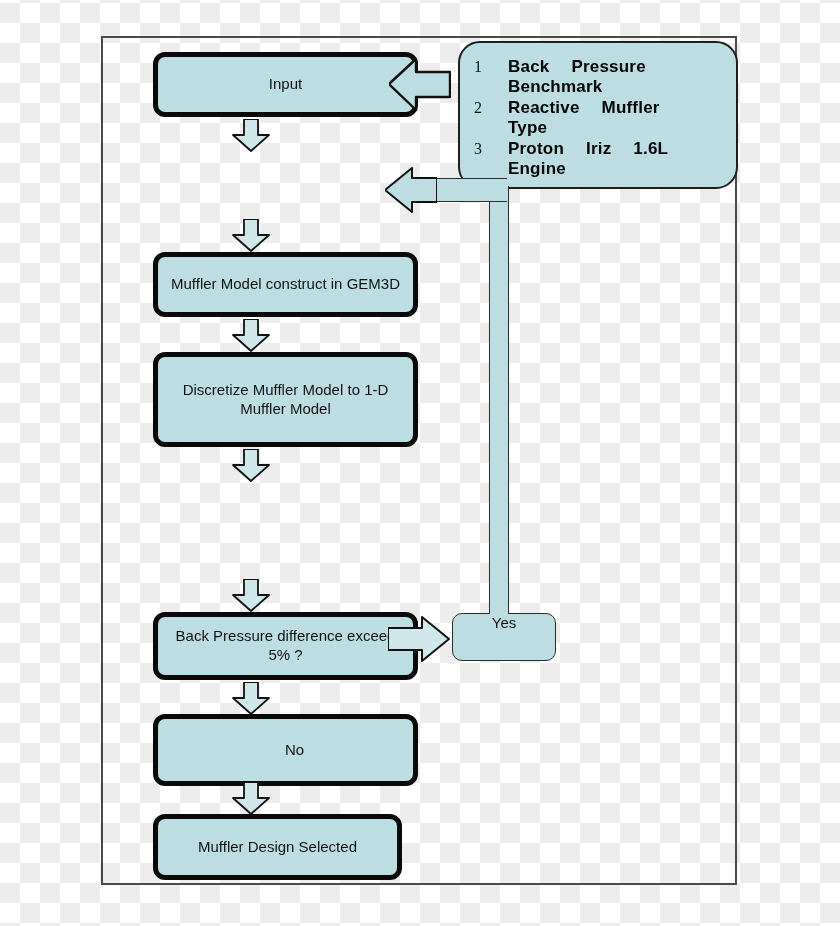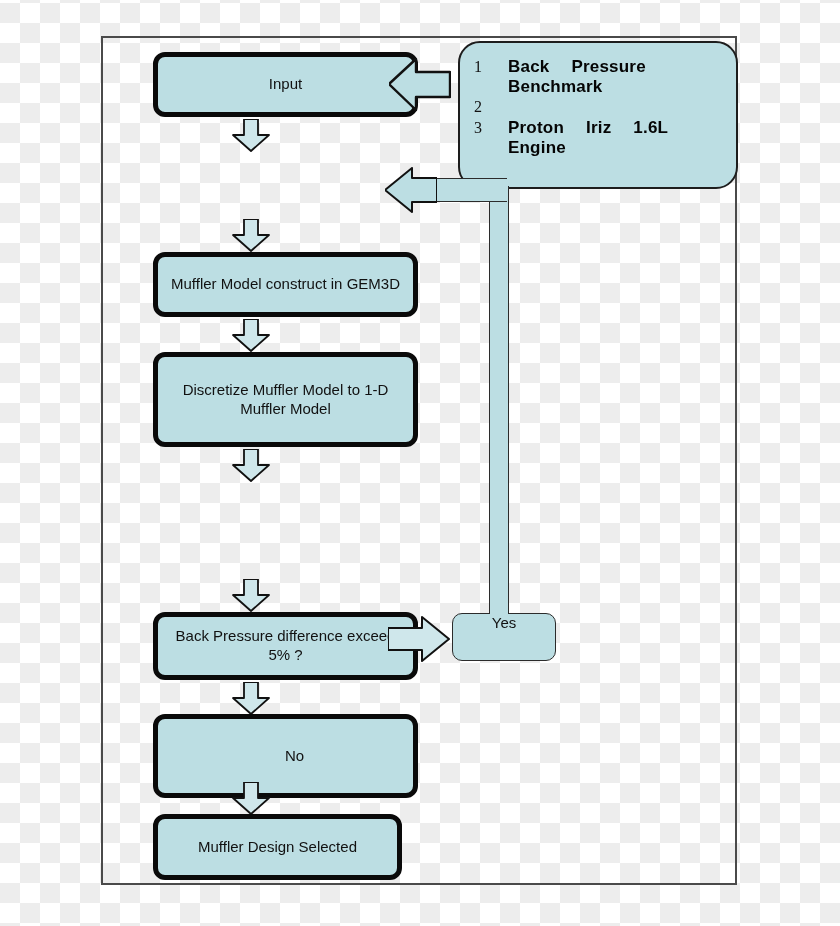--- a/index.html
+++ b/index.html
@@ -162,21 +162,21 @@
   <div class="pbox" style="left:117px; top:612px; width:265px; height:68px;">
     <span>Back Pressure difference exceed 5% ?</span>
   </div>
 
   <div class="dnarrow" style="left:232px; top:682px; width:38px; height:33px;">
     <svg width="38" height="33" viewBox="0 0 38 33">
       <polygon points="12,0 26,0 26,16 37,16 19,32 1,16 12,16" fill="#cfe7eb" stroke="#111111" stroke-width="1.8" stroke-linejoin="round"></polygon>
     </svg>
   </div>
 
-  <div class="pbox" style="left:117px; top:714px; width:265px; height:84px;padding-left:28px;">
+  <div class="pbox" style="left:117px; top:714px; width:265px; height:72px;padding-left:28px;">
     <span>No</span>
   </div>
 
   <div class="dnarrow" style="left:232px; top:782px; width:38px; height:33px;">
     <svg width="38" height="33" viewBox="0 0 38 33">
       <polygon points="12,0 26,0 26,16 37,16 19,32 1,16 12,16" fill="#cfe7eb" stroke="#111111" stroke-width="1.8" stroke-linejoin="round"></polygon>
     </svg>
   </div>
 
   <div class="pbox" style="left:117px; top:814px; width:249px; height:66px;">
@@ -188,20 +188,24 @@
     <div class="note-row">
       <span class="note-num">1</span>
       <span class="note-txt">
         <span>Back</span><span class="sp"></span><span>Pressure</span><br>
         <span>Benchmark</span>
       </span>
     </div>
 
     <div class="note-row">
       <span class="note-num">2</span>
+      <span class="note-txt">
+        <span>Reactive</span><span class="sp"></span><span>Muffler</span><br>
+        <span>Type</span>
+      </span>
     </div>
 
     <div class="note-row">
       <span class="note-num">3</span>
       <span class="note-txt">
         <span>Proton</span><span class="sp"></span><span>Iriz</span><span class="sp"></span><span>1.6L</span><br>
         <span>Engine</span>
       </span>
     </div>
   </div>

